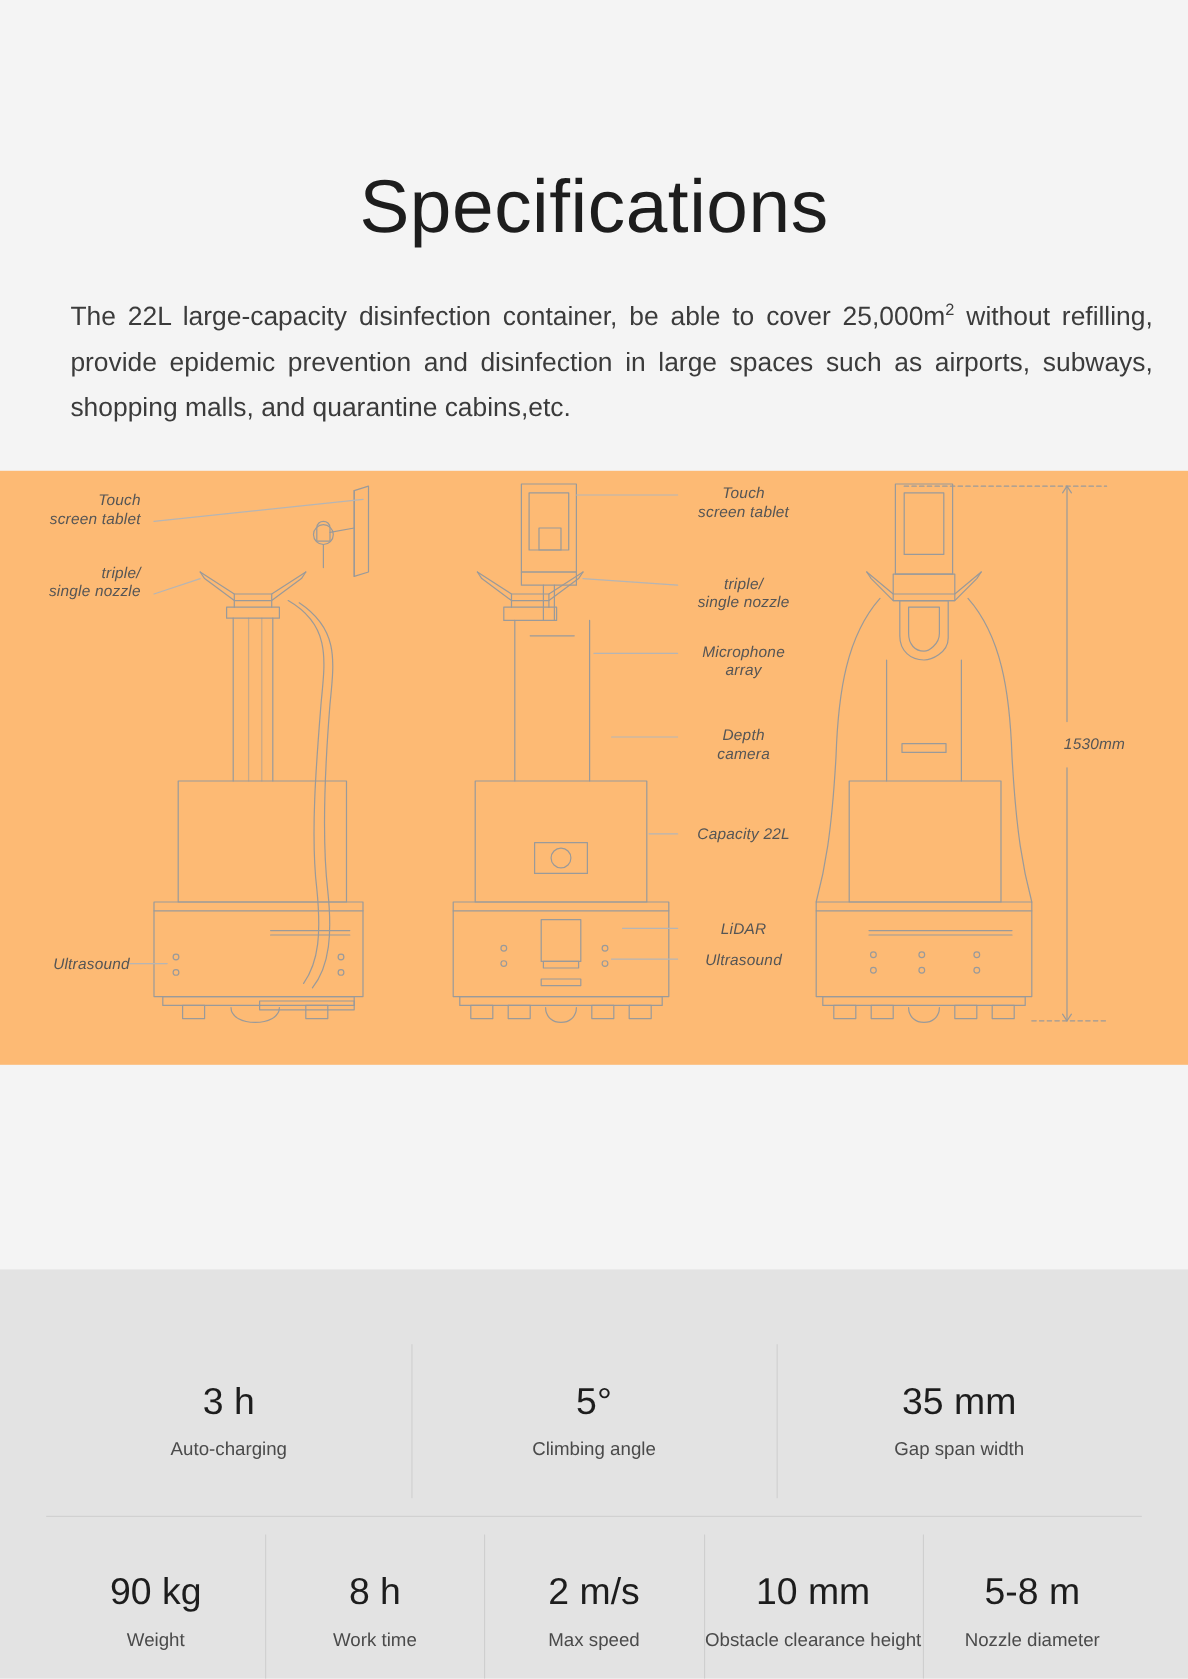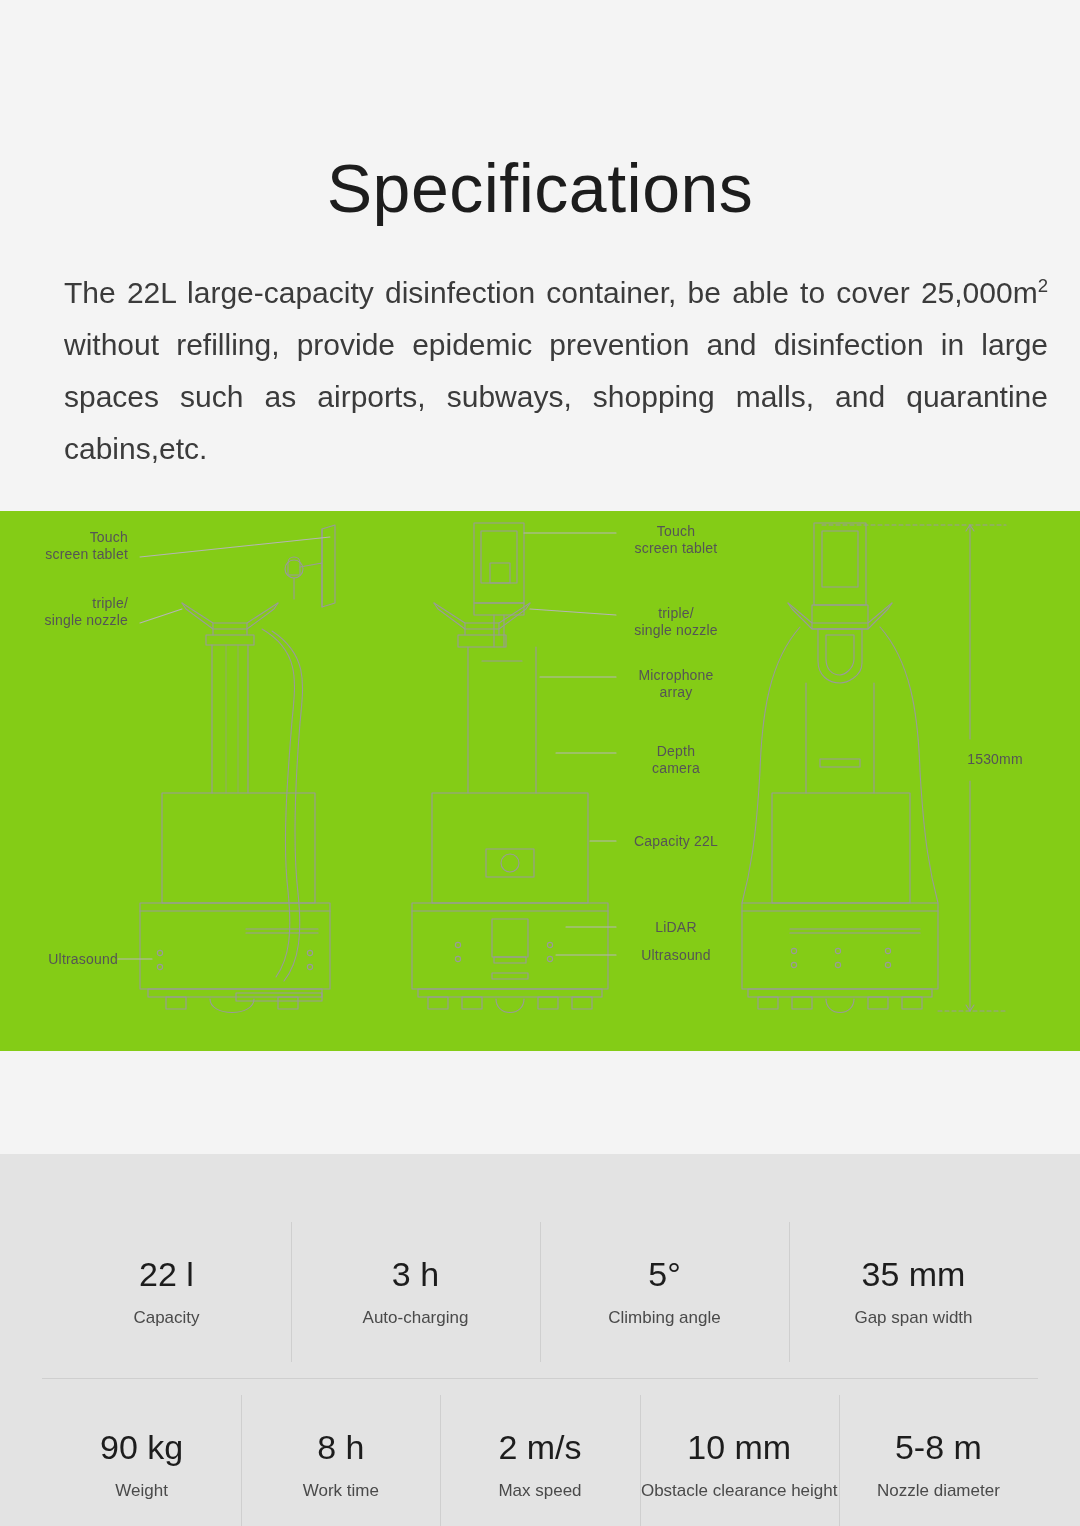--- a/index.html
+++ b/index.html
@@ -23,34 +23,35 @@
     font-weight: 400;
     color: #1d1d1d;
     letter-spacing: 0.5px;
     padding-top: 108px;
     line-height: 1;
   }
 
   
   .intro {
     margin: 44px 32px 0 64px;
-    font-size: 30px;
+    font-size: 24px;
     line-height: 1.73;
     color: #3b3b3b;
     text-align: justify;
     text-justify: inter-word;
   }
   .intro .sup { font-size: 0.62em; vertical-align: super; }
 
   
   .diagram-area {
     position: relative;
     margin-top: 36px;
     height: 540px;
-    background: #84cc16;
+    background: #fdba74;
+    font-style: italic;
   }
   .diagram-area svg { display: block; }
 
   .lbl {
     position: absolute;
     font-size: 14px;
     color: #555;
     line-height: 1.25;
     text-align: center;
     white-space: pre-line;
@@ -283,24 +284,20 @@
     <div class="lbl" style="left:616px; top:436px; width:120px;">Ultrasound</div>
 
     <div class="lbl l" style="left:940px; top:240px; width:110px;">1530mm</div>
   </div>
 
   <div class="spec-band">
     <div class="spec-table">
 
       <div class="spec-row">
         <div class="spec-cell">
-          <div class="spec-value">22 l</div>
-          <div class="spec-label">Capacity</div>
-        </div>
-        <div class="spec-cell">
           <div class="spec-value">3 h</div>
           <div class="spec-label">Auto-charging</div>
         </div>
         <div class="spec-cell">
           <div class="spec-value">5°</div>
           <div class="spec-label">Climbing angle</div>
         </div>
         <div class="spec-cell">
           <div class="spec-value">35 mm</div>
           <div class="spec-label">Gap span width</div>

